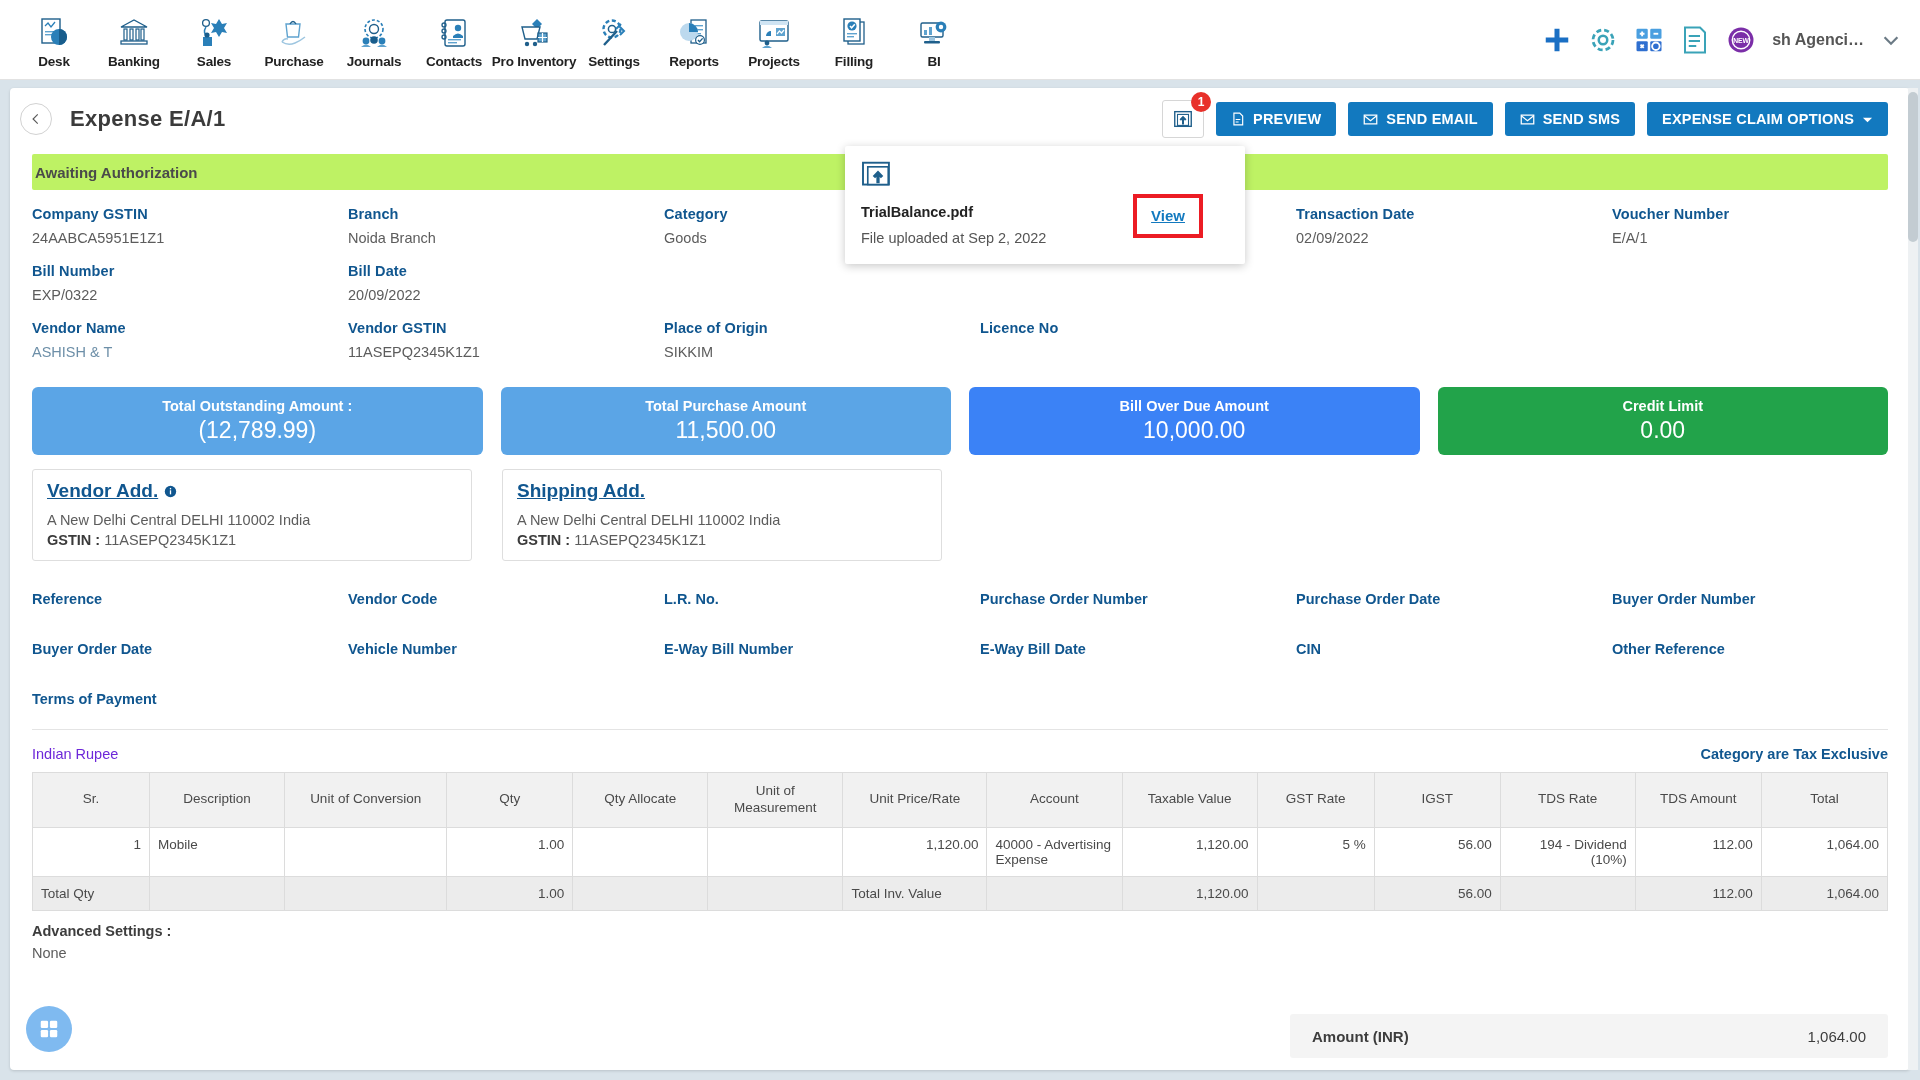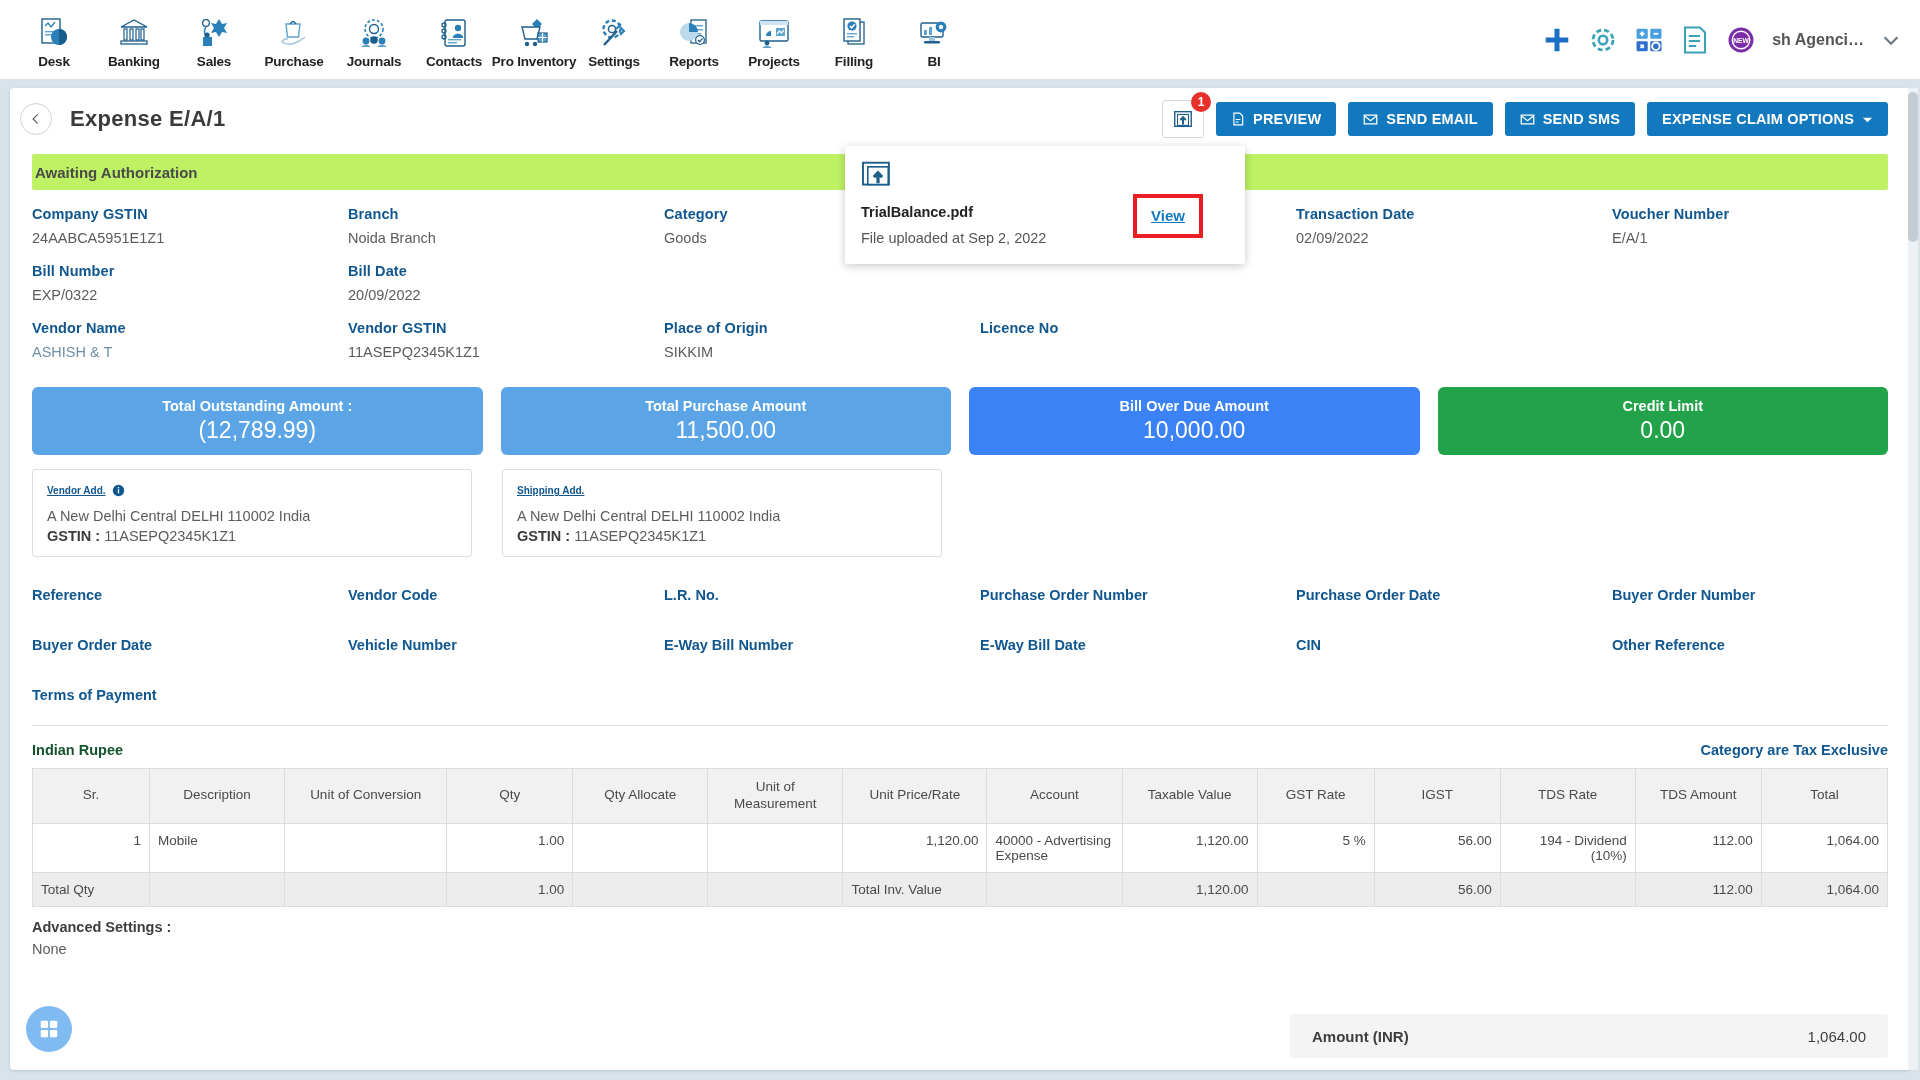--- a/index.html
+++ b/index.html
@@ -143,41 +143,41 @@
   .c-amber { background: #3b82f6; }
   .c-green { background: #22a34a; }
 
   
   .addrs { display: flex; gap: 30px; padding: 14px 22px 0 22px; }
   .addr {
     width: 440px; border: 1px solid #dedede; border-radius: 3px;
     padding: 10px 14px 12px 14px; background: #fff;
   }
   .addr-title {
-    font-size: 10px; color: #10568f; font-weight: 700;
+    font-size: 19px; color: #10568f; font-weight: 700;
     text-decoration: underline; cursor: pointer;
     display: inline-flex; align-items: center; gap: 6px;
   }
   .addr-line { margin-top: 10px; font-size: 14.5px; color: #5c5c5c; }
   .addr-gstin { margin-top: 4px; font-size: 14.5px; color: #5c5c5c; }
   .addr-gstin b { color: #3a3a3a; }
 
   
   .refs { padding: 18px 22px 0 22px; }
   .refrow { display: flex; margin-bottom: 22px; }
   .refcell { width: 316px; flex: none; font-size: 14.5px; color: #10568f; font-weight: 700; margin-top: 12px; }
 
   .divider { height: 1px; background: #e4e4e4; margin: 10px 0 0 0; }
 
   
   .tbl-head-row {
     display: flex; justify-content: space-between; align-items: center;
     padding: 16px 22px 10px 22px;
   }
-  .currency { font-size: 14.5px; color: #14532d; font-weight: 700; }
+  .currency { font-size: 14.5px; color: #6d28d9; font-weight: 400; }
   .tax-note { font-size: 14.5px; color: #10568f; font-weight: 700; }
   table.items {
     width: calc(100% - 44px); margin: 0 22px;
     border-collapse: collapse; table-layout: fixed;
   }
   table.items th {
     background: #f1f1f1; border: 1px solid #dcdcdc;
     font-size: 13.5px; color: #4a4a4a; font-weight: 400;
     padding: 10px 8px; text-align: center; line-height: 1.25;
   }

